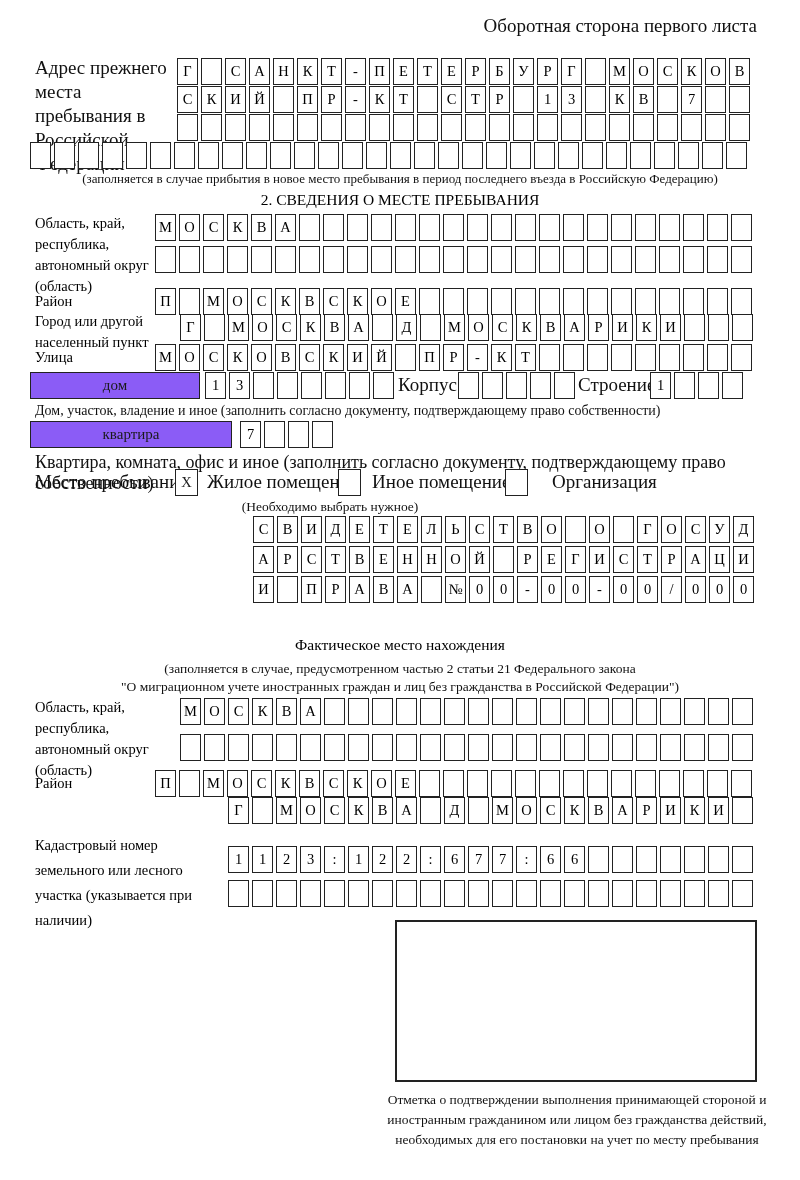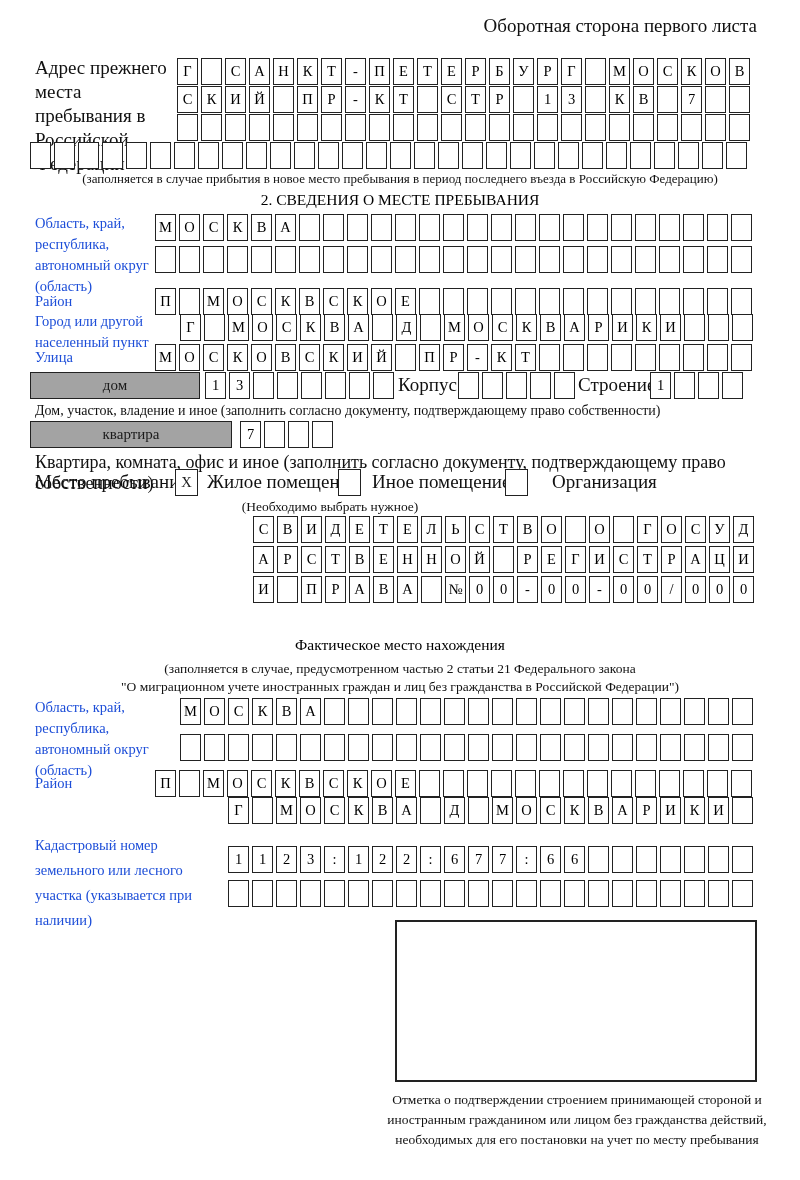--- a/index.html
+++ b/index.html
@@ -6,38 +6,38 @@
   html,body { background:#ffffff; }
   .page {
     position:relative;
     width:800px; height:1180px;
     background:#ffffff;
     color:#1a1a1a;
     font-family:"Liberation Serif", serif;
     overflow:hidden;
   }
   .abs { position:absolute; }
-  .lbl { font-size:14.5px; line-height:21px; color:#1d4ed8; }
+  .lbl { font-size:14.5px; line-height:21px; color:#000000; }
   .lbl-lg { font-size:19px; line-height:24px; color:#111; }
   .note { font-size:13px; color:#111; }
   .note-md { font-size:13.5px; color:#111; }
   .heading { font-size:15.5px; font-weight:normal; text-align:center; color:#000; }
   .cellrow { display:flex; gap:3px; }
   .cell {
     width:21px; height:27px; flex:0 0 21px;
     border:1.6px solid #222;
     text-align:center;
     font-size:14.5px; line-height:24px;
     font-family:"Liberation Serif", serif;
     color:#000;
     background:#fff;
   }
   .bigbox {
     border:1.6px solid #222; height:27px;
-    text-align:center; font-size:15px; line-height:24px; background:#a3a3a3;
+    text-align:center; font-size:15px; line-height:24px; background:#8b5cf6;
   }
   .cbox {
     display:inline-block; width:23px; height:27px;
     border:1.6px solid #222; text-align:center;
     font-size:14.5px; line-height:24px; vertical-align:middle; background:#fff;
   }
   .stamp {
     border:2px solid #222; background:#fff;
   }
   .center { text-align:center; }
@@ -578,15 +578,15 @@
       <span class="cell"></span>
       <span class="cell"></span>
       <span class="cell"></span>
       <span class="cell"></span>
       <span class="cell"></span>
       <span class="cell"></span>
       <span class="cell"></span>
     </div>
 
   <div class="abs stamp" style="left:395px; top:920px; width:362px; height:162px;"></div>
-  <div class="abs note-md center" style="left:372px; top:1090px; width:410px; line-height:20px;">Отметка о подтверждении строением принимающей стороной и иностранным гражданином или лицом без гражданства действий, необходимых для его постановки на учет по месту пребывания</div>
+  <div class="abs note-md center" style="left:372px; top:1090px; width:410px; line-height:20px;">Отметка о подтверждении выполнения принимающей стороной и иностранным гражданином или лицом без гражданства действий, необходимых для его постановки на учет по месту пребывания</div>
 
 </div>
 
 </body></html>

